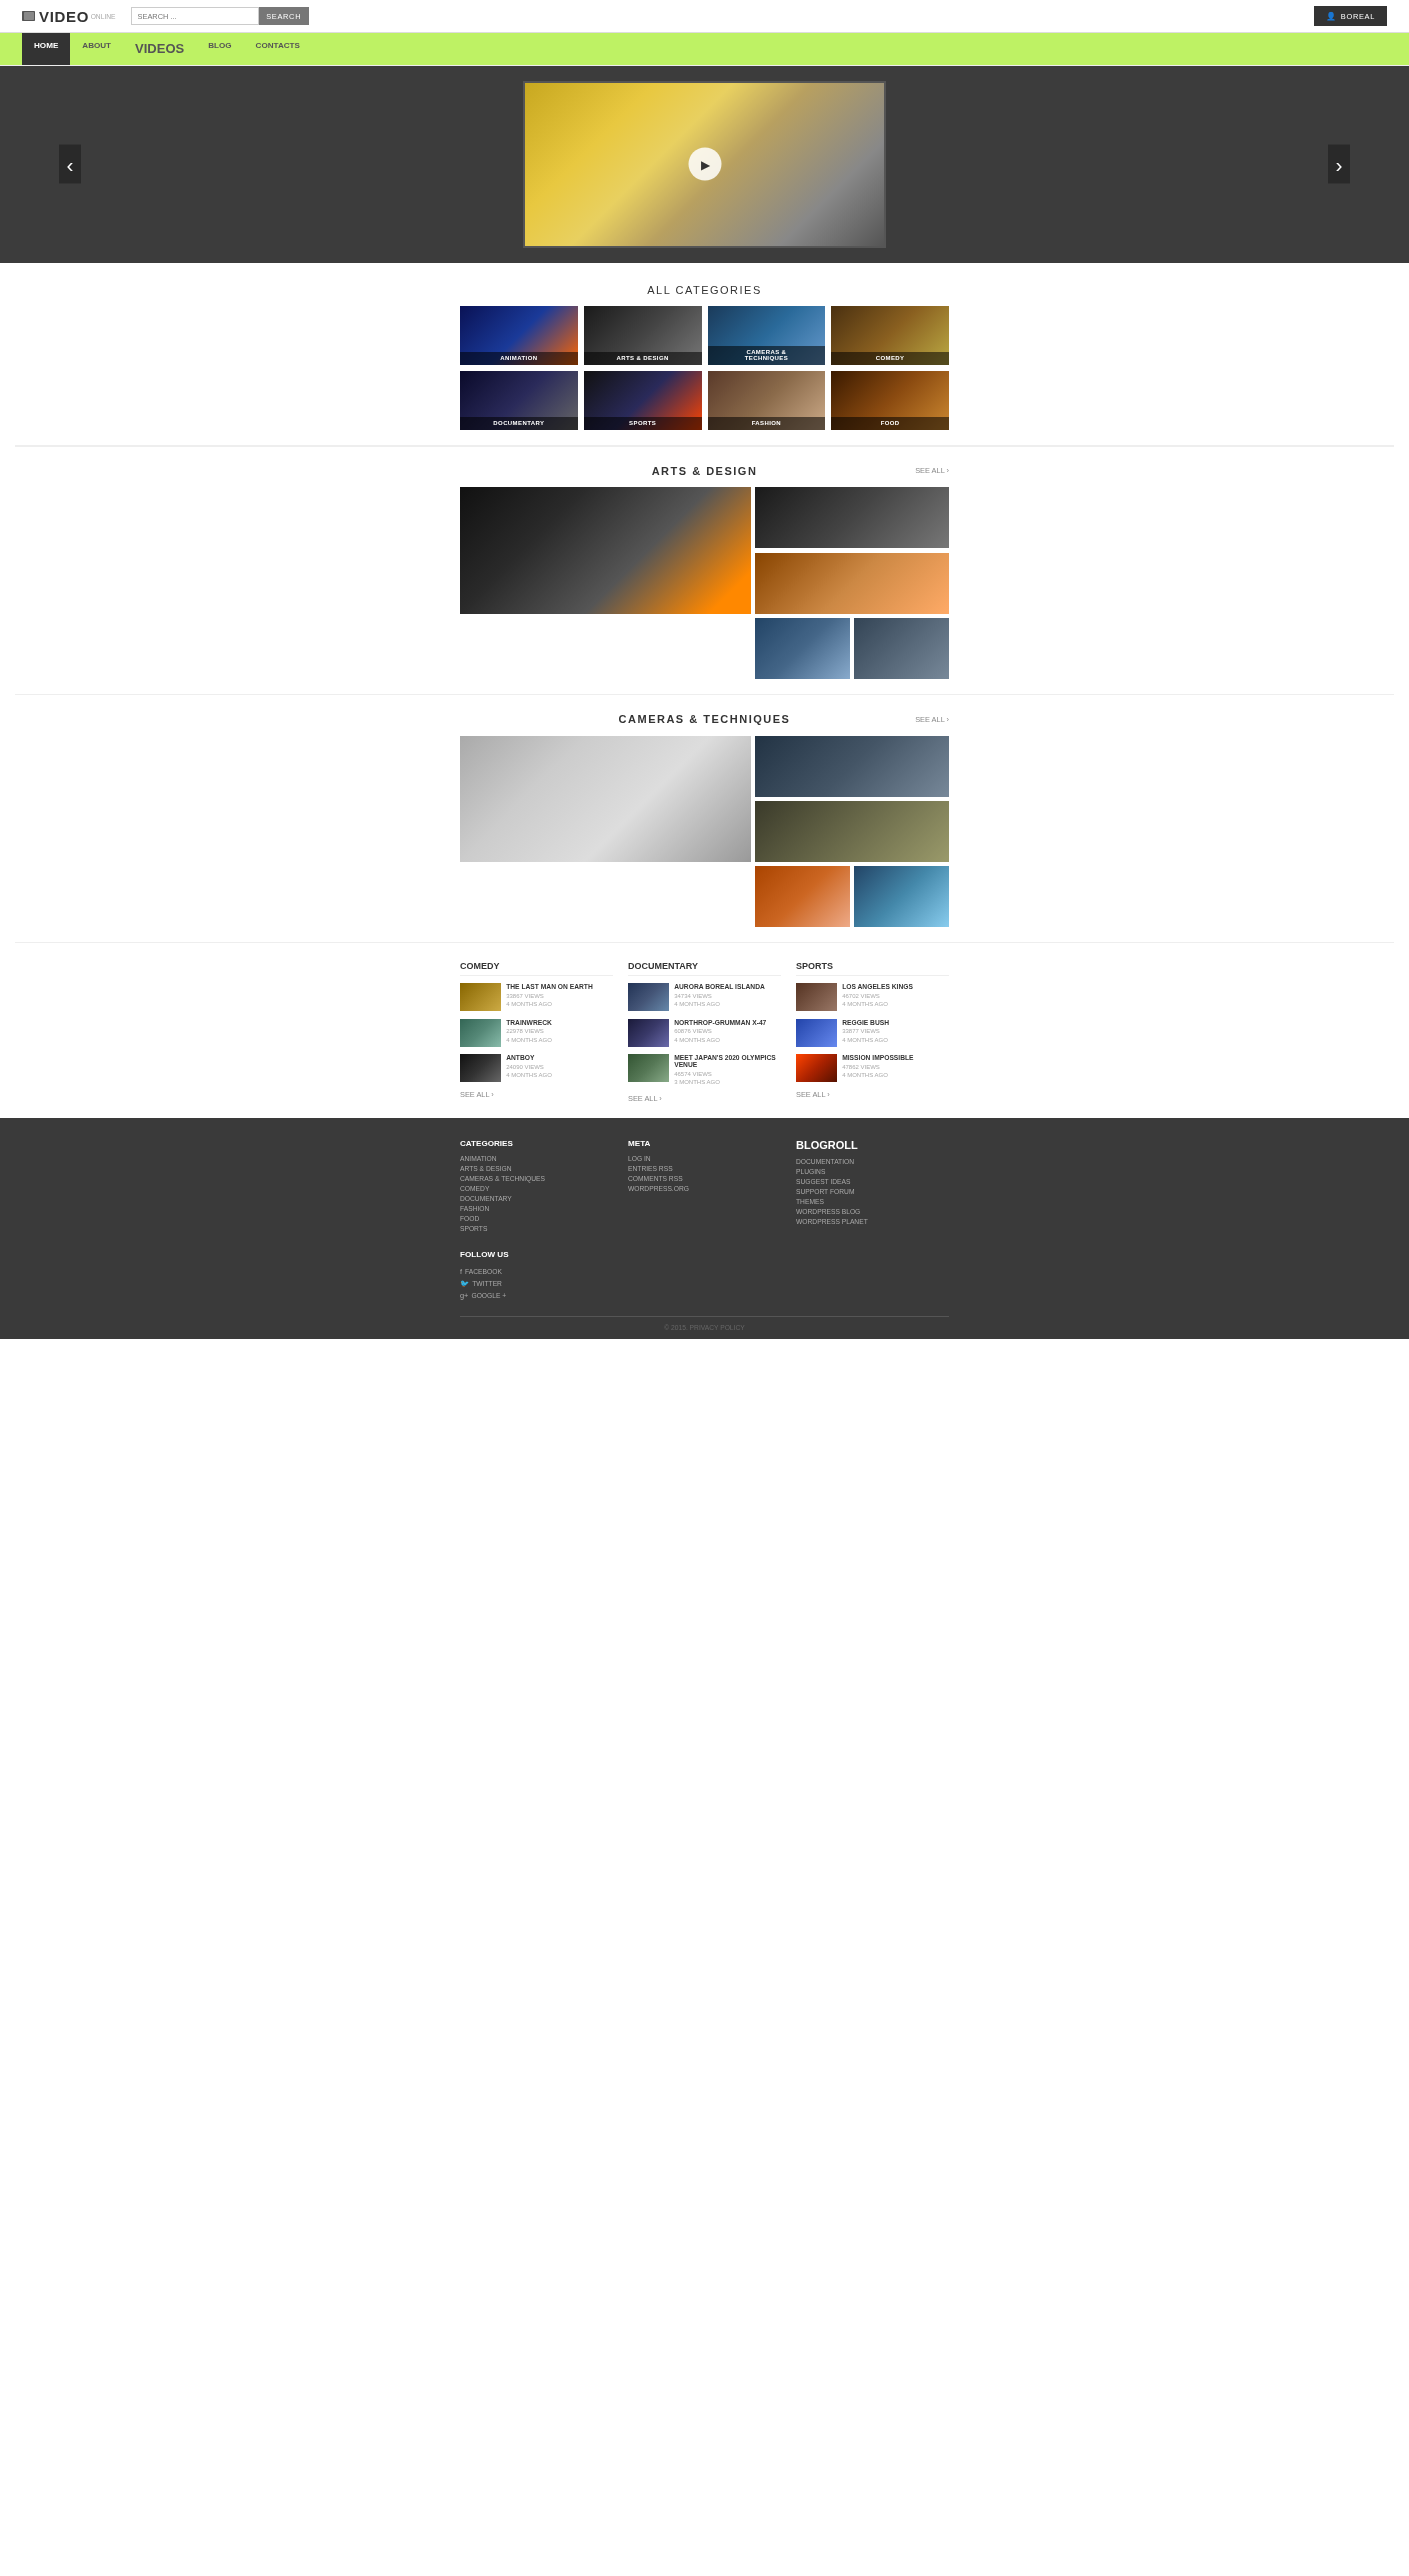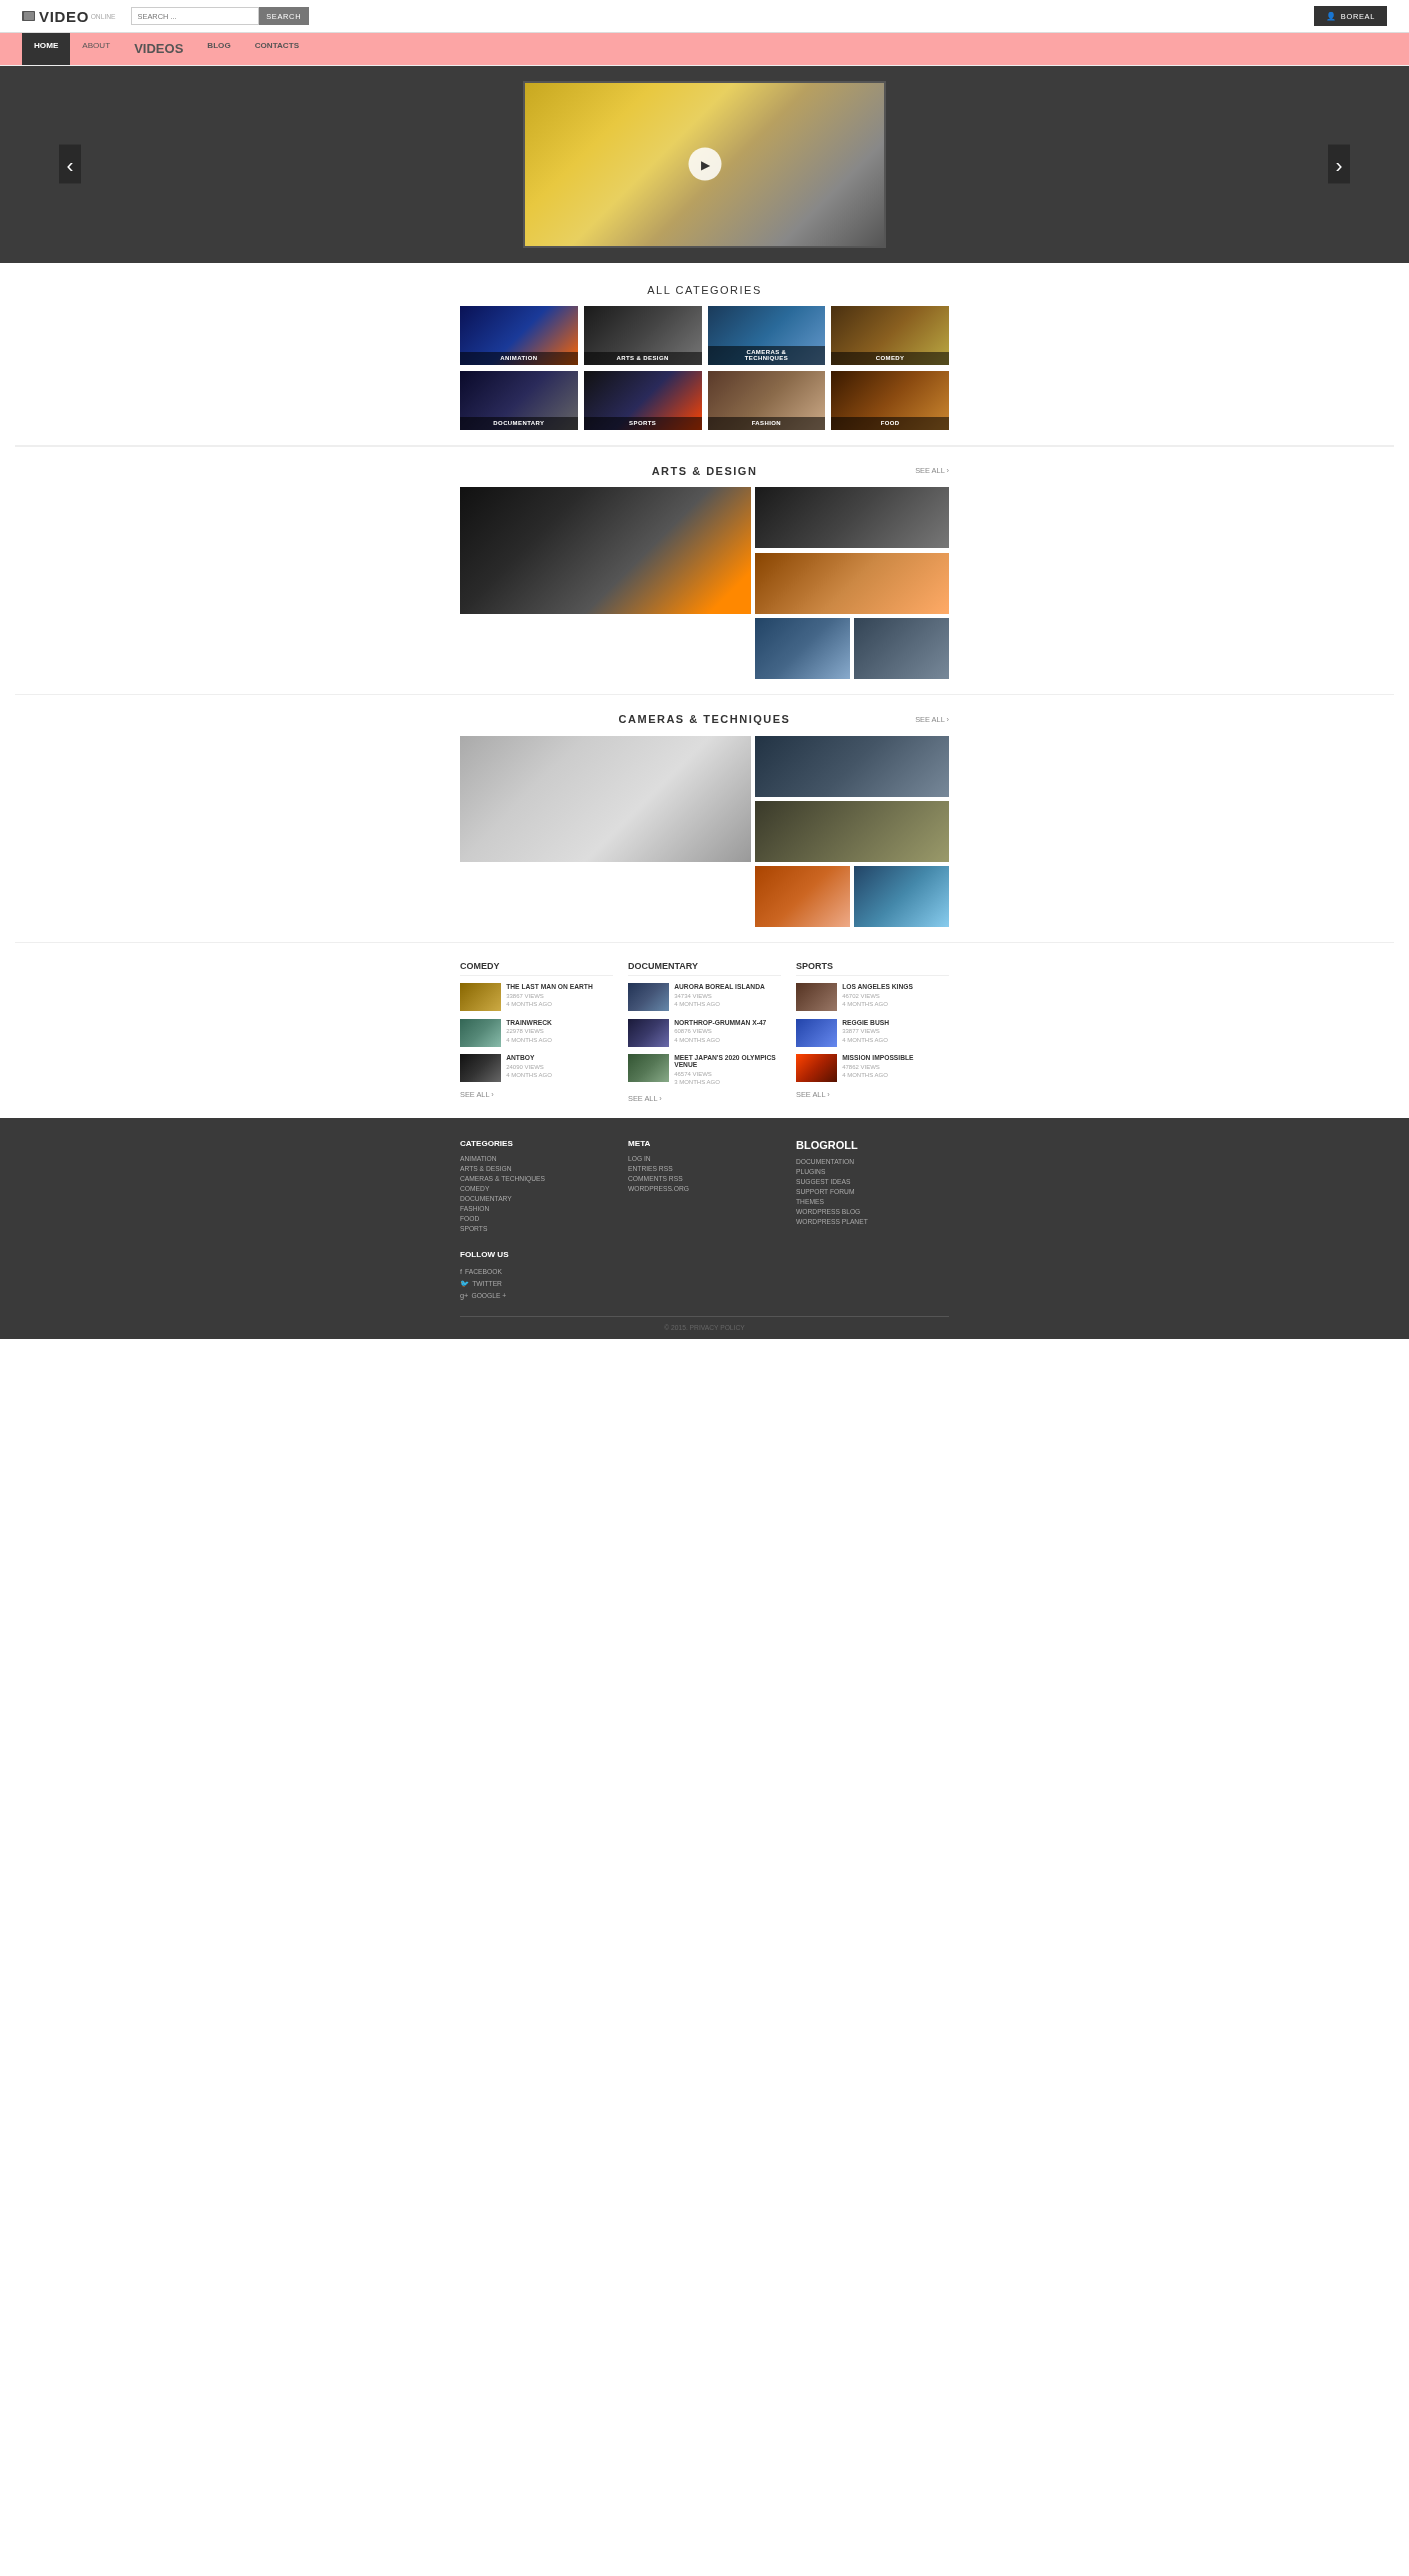--- a/index.html
+++ b/index.html
@@ -23,27 +23,27 @@
     <button style="padding:3.7px 7.4px; background:#777; color:#fff; border:none; font-size:7.4px; cursor:pointer; letter-spacing:0.7px;">SEARCH</button>
   </div>
   <div style="margin-left:auto;">
     <button style="padding:5.2px 12px; background:#333; color:#fff; border:none; font-size:7.4px; cursor:pointer; display:flex; align-items:center; gap:3.7px; letter-spacing:0.7px;">
       <span style="font-size:8.1px;">👤</span>
       <span>BOREAL</span>
     </button>
   </div>
 </div>
 
-<nav style="background:#fca5a5; border-bottom:1.5px solid #eee; padding:0 22px;">
+<nav style="background:#bef264; border-bottom:1.5px solid #eee; padding:0 22px;">
   <ul style="display:flex; list-style:none;">
     <li style="background:#333;">
       <a href="#" style="display:block; padding:8.1px 12px; text-decoration:none; color:#fff; font-size:8.1px; font-weight:bold; text-transform:uppercase;">HOME</a>
     </li>
     <li>
-      <a href="#" style="display:block; padding:8.1px 12px; text-decoration:none; color:#555; font-size:8.1px; font-weight:normal; text-transform:uppercase;">ABOUT</a>
+      <a href="#" style="display:block; padding:8.1px 12px; text-decoration:none; color:#555; font-size:8.1px; font-weight:bold; text-transform:uppercase;">ABOUT</a>
     </li>
     <li>
       <a href="#" style="display:block; padding:8.1px 12px; text-decoration:none; color:#555; font-size:13px; font-weight:bold; text-transform:uppercase;">VIDEOS</a>
     </li>
     <li>
       <a href="#" style="display:block; padding:8.1px 12px; text-decoration:none; color:#555; font-size:8.1px; font-weight:bold; text-transform:uppercase;">BLOG</a>
     </li>
     <li>
       <a href="#" style="display:block; padding:8.1px 12px; text-decoration:none; color:#555; font-size:8.1px; font-weight:bold; text-transform:uppercase;">CONTACTS</a>
     </li>

